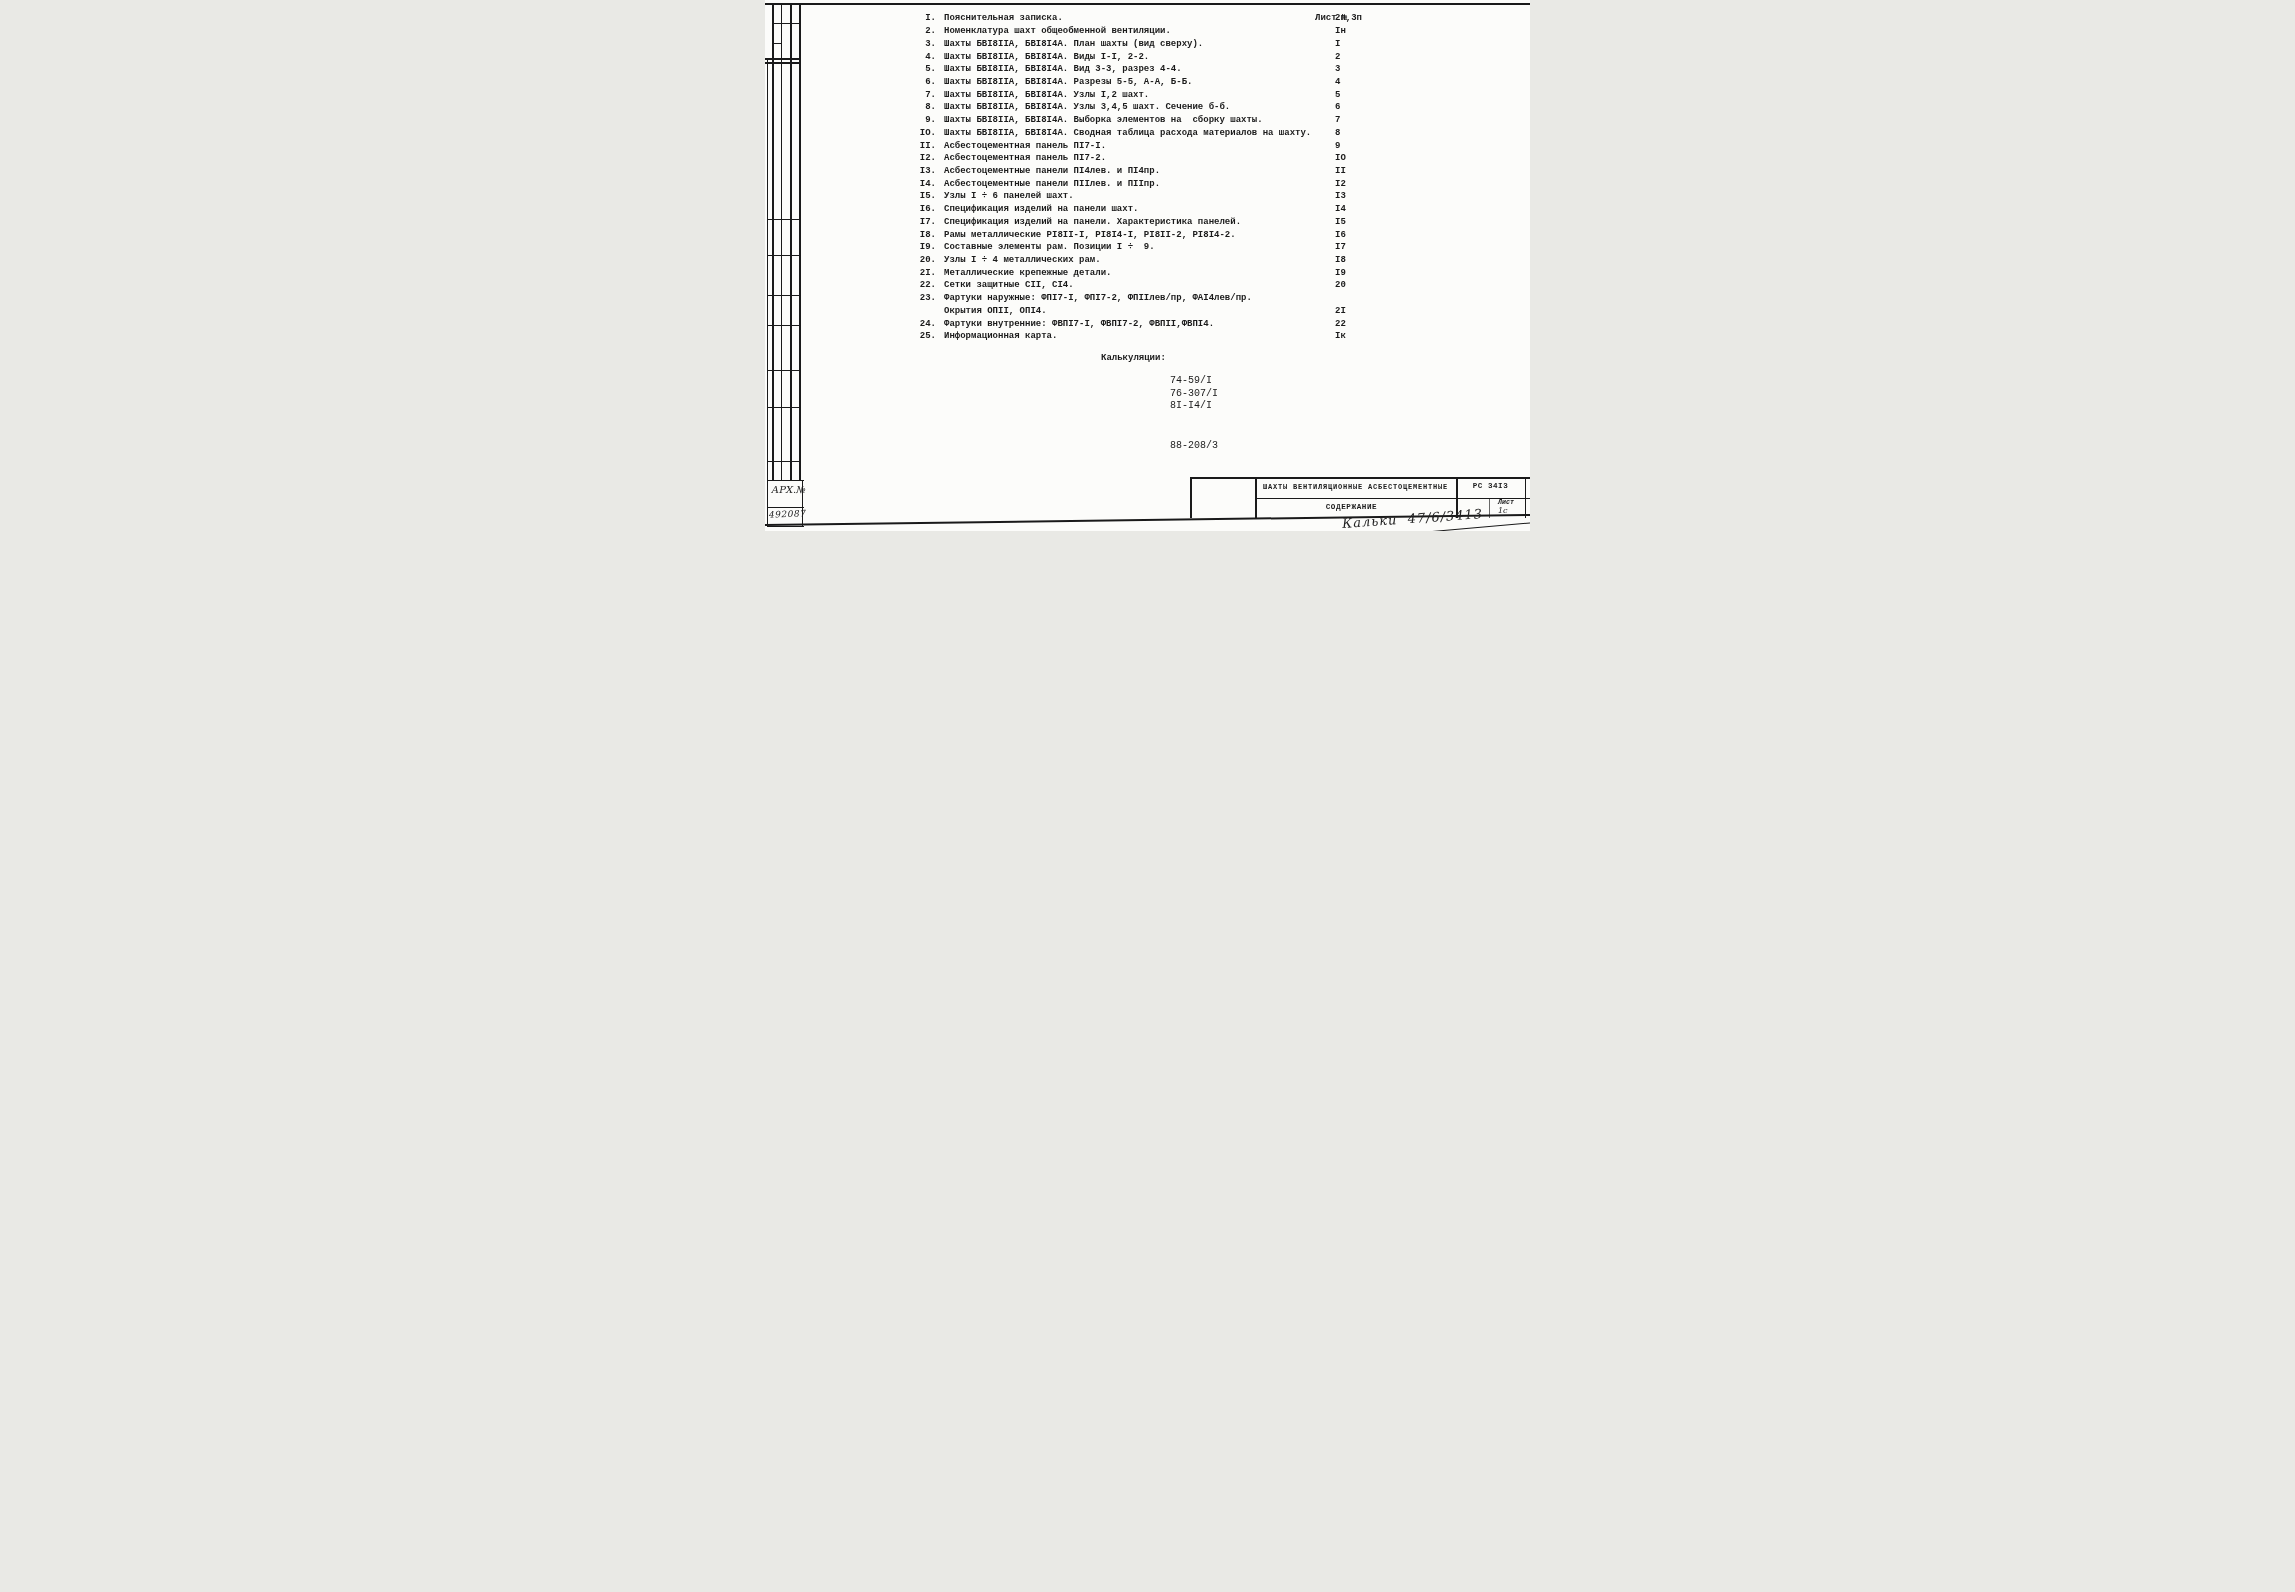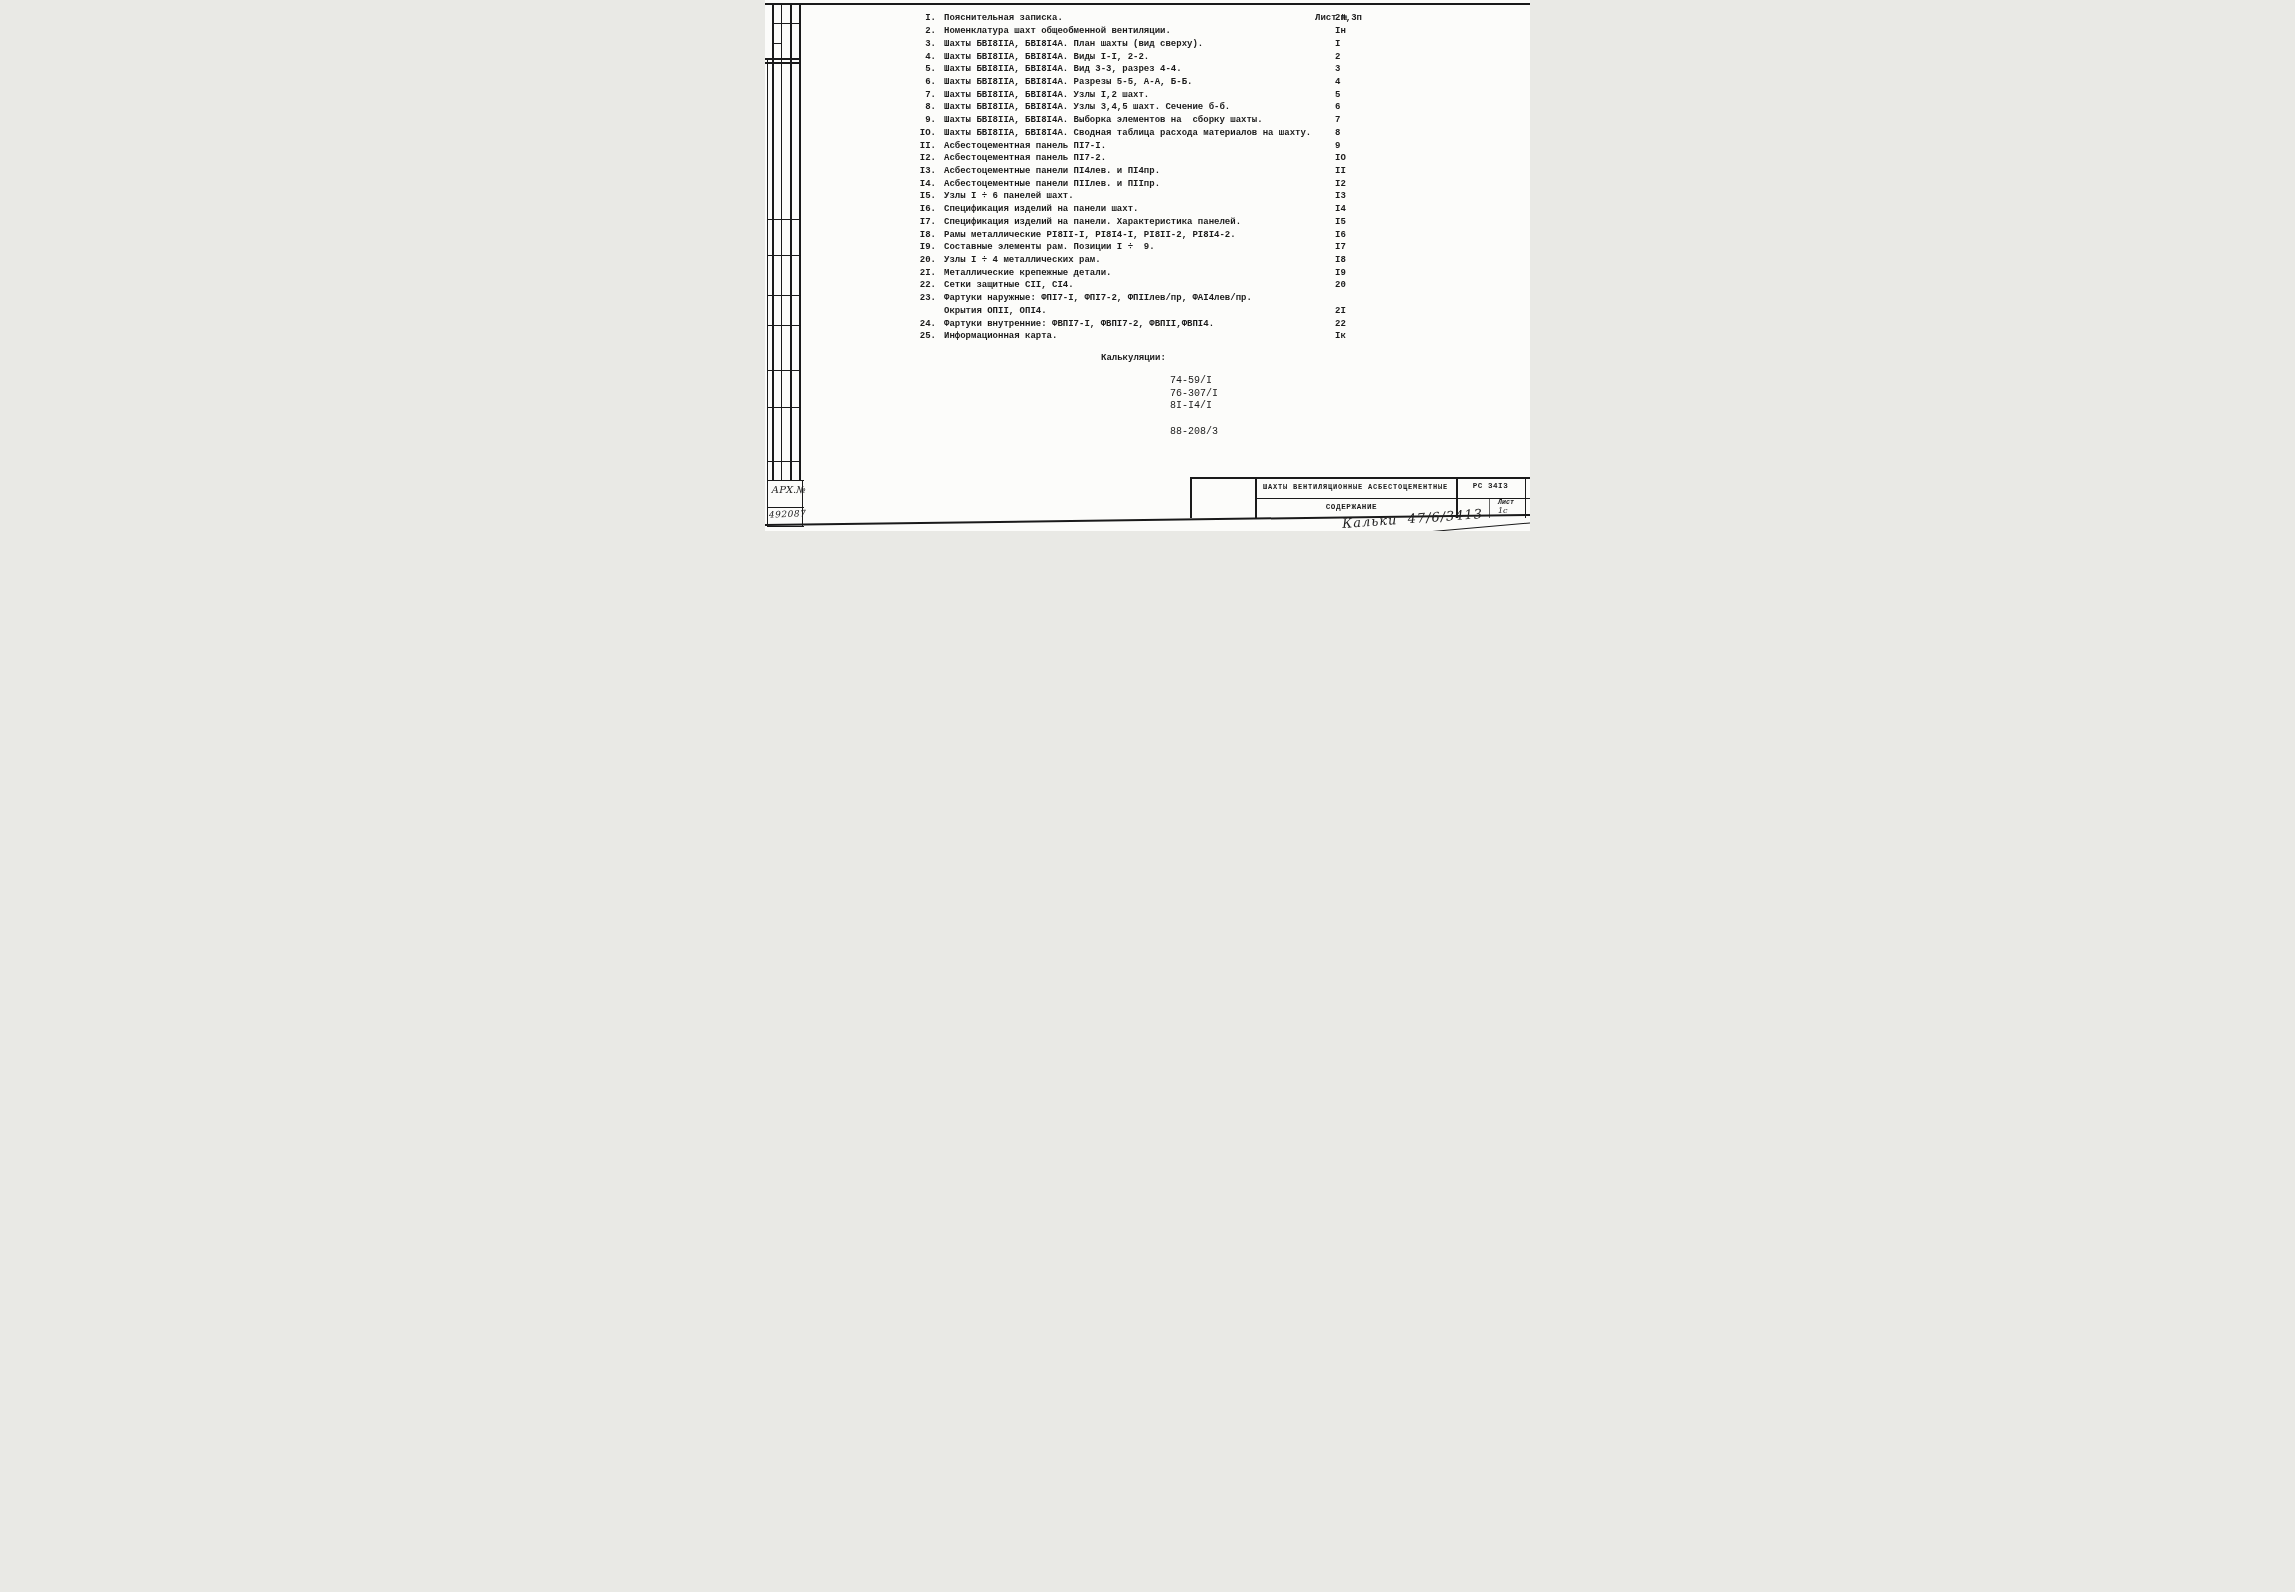--- a/index.html
+++ b/index.html
@@ -220,21 +220,21 @@
 
       <span class="sheet">Iк</span>
     </div>
     </div>
 
   <div class="typed calc-label">Калькуляции:</div>
   <div id="calc-values-host">
       <div class="calc-val typed" style="top: 353px;">74-59/I</div>
       <div class="calc-val typed" style="top: 366px;">76-307/I</div>
       <div class="calc-val typed" style="top: 378px;">8I-I4/I</div>
-      <div class="calc-val typed" style="top: 404px; text-align: right;">88-208/3</div>
+      <div class="calc-val typed" style="top: 418px; text-align: right;">88-208/3</div>
     </div>
 
   <div class="ln" style="left:425px;top:477px;width:340px;height:1.5px;"></div>
   <div class="ln" style="left:490px;top:498px;width:275px;height:1px;"></div>
   <div class="ln" style="left:425px;top:477px;width:1.5px;height:41px;"></div>
   <div class="ln" style="left:490px;top:477px;width:1.5px;height:41px;"></div>
   <div class="ln" style="left:691px;top:477px;width:1.5px;height:41px;"></div>
   <div class="ln" style="left:760px;top:477px;width:1px;height:41px;"></div>
   <div class="ln" style="left:724px;top:498px;width:1px;height:20px;opacity:.65;"></div>
 

